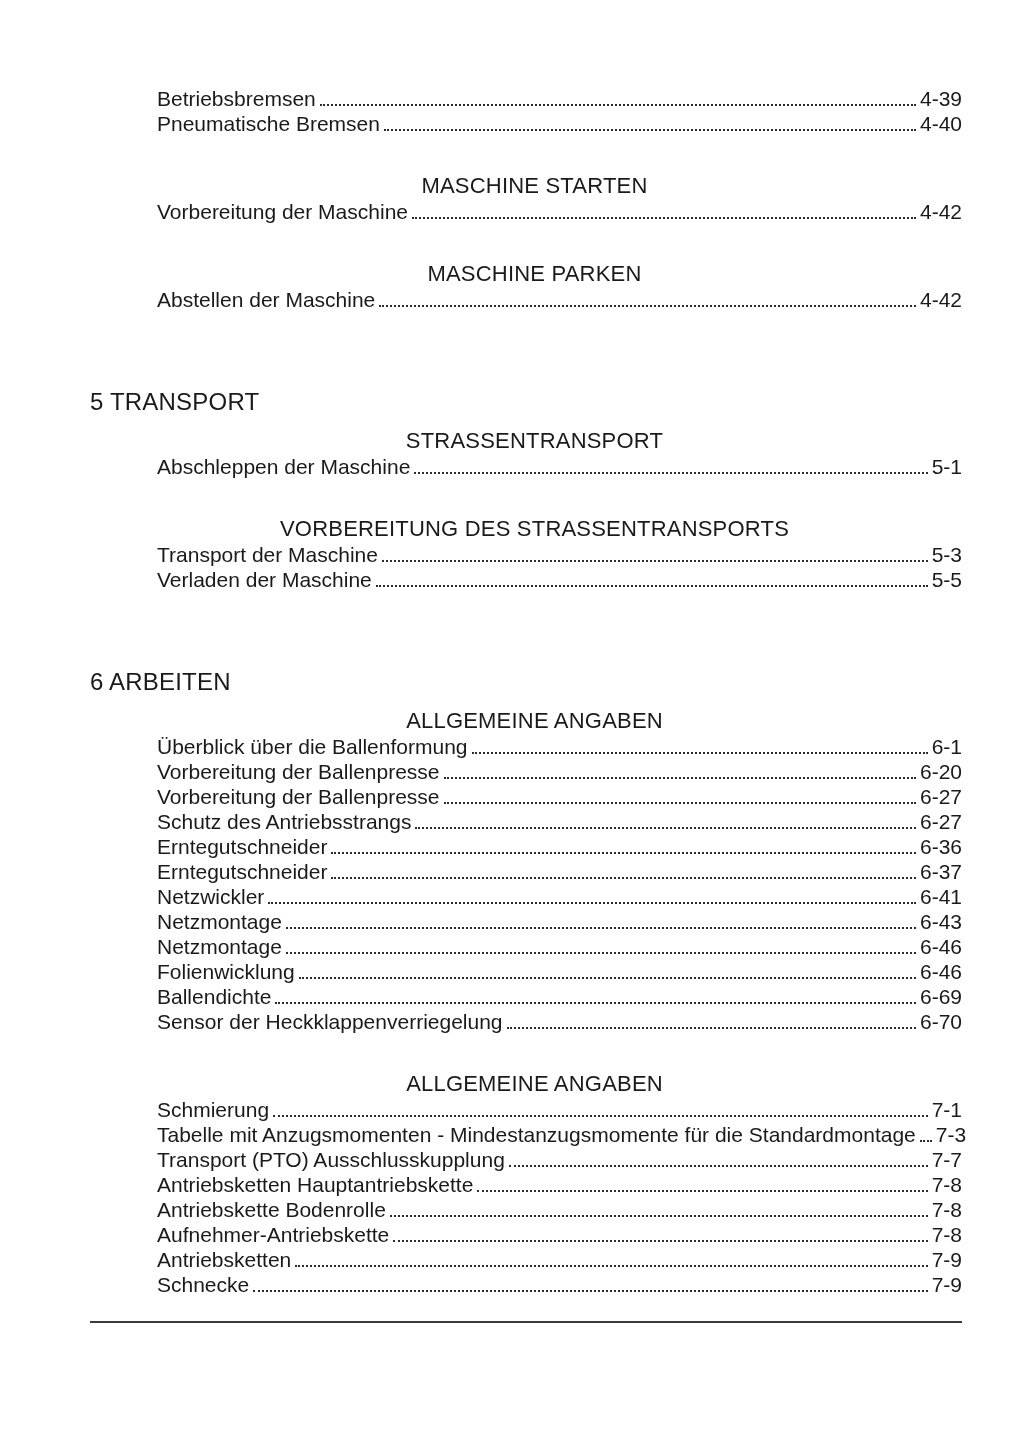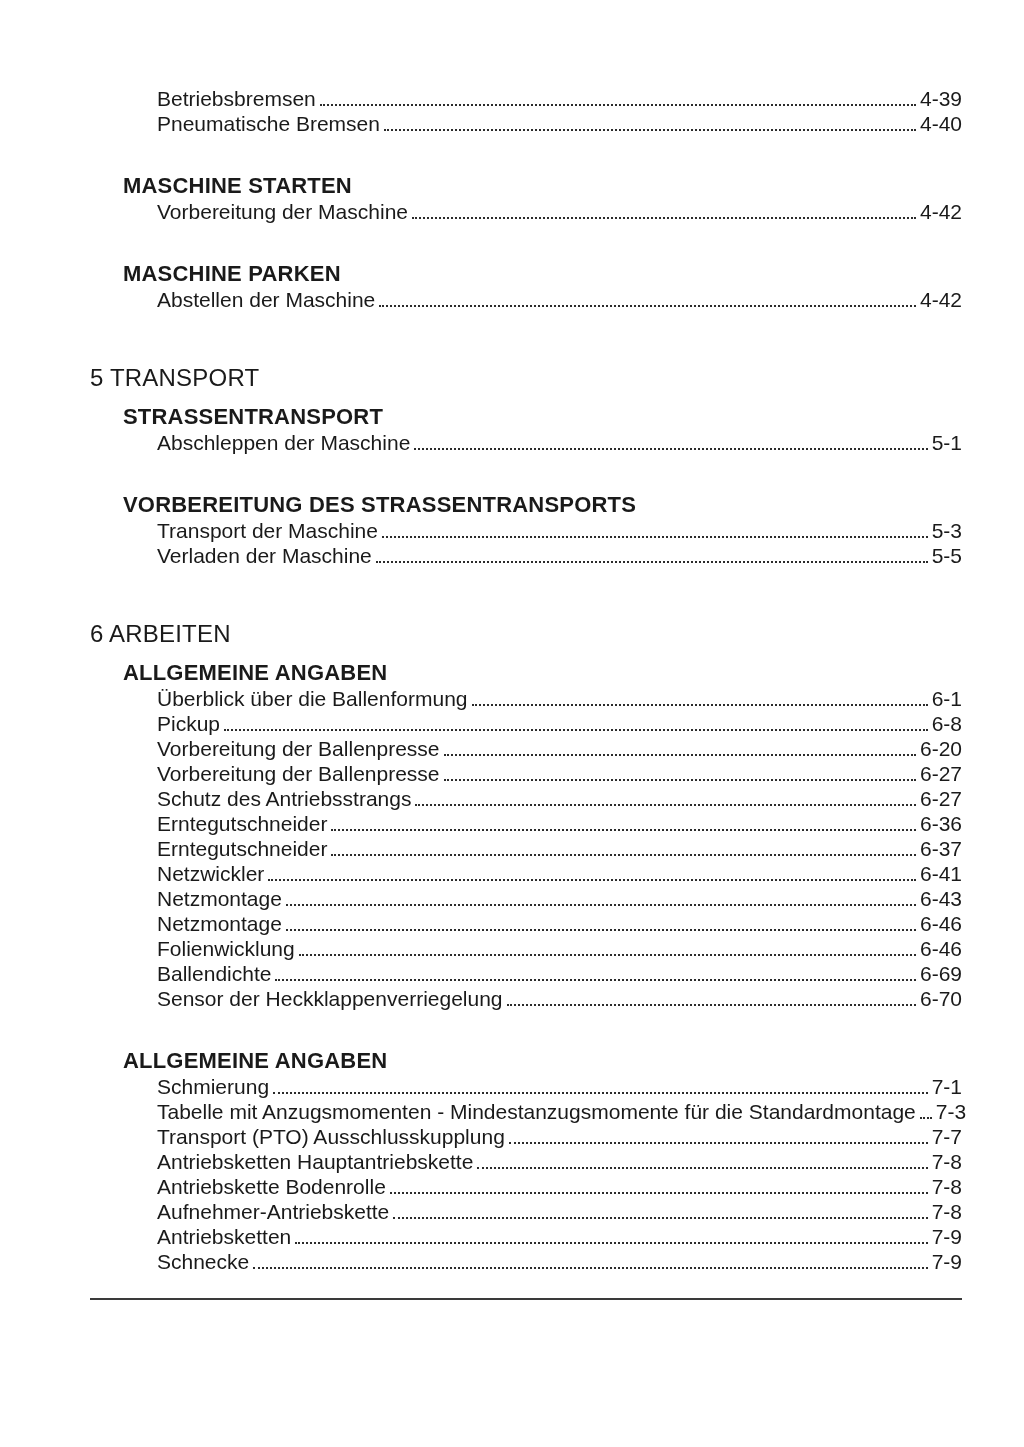--- a/index.html
+++ b/index.html
@@ -20,31 +20,32 @@
     background: #ffffff;
     padding: 86px 62px 0 90px;
     overflow: hidden;
   }
   .toc { width: 100%; }
 
   .h1 {
     font-size: 24px;
     line-height: 28px;
     font-weight: 400;
-    margin-top: 52px;
+    margin-top: 76px;
     letter-spacing: 0.2px;
     white-space: nowrap;
   }
   .h2 {
     font-size: 22px;
     line-height: 26px;
-    font-weight: 700;
-    margin: 37px 0 0 33px;
+    font-weight: 400;
+    margin: 37px 0 0 17px;
     letter-spacing: 0.2px;
     white-space: nowrap;
+    text-align: center;
   }
   .h1 + .h2 { margin-top: 12px; }
 
   .entry {
     display: flex;
     align-items: flex-end;
     margin-left: 67px;
     font-size: 21px;
     line-height: 25px;
   }
@@ -110,25 +111,20 @@
         <span class="entry-page">5-5</span>
       </div>
       <div class="h1">6 ARBEITEN</div>
       <div class="h2">ALLGEMEINE ANGABEN</div>
       <div class="entry">
         <span class="entry-label">Überblick über die Ballenformung</span>
         <span class="leader"></span>
         <span class="entry-page">6-1</span>
       </div>
       <div class="entry">
-        <span class="entry-label">Pickup</span>
-        <span class="leader"></span>
-        <span class="entry-page">6-8</span>
-      </div>
-      <div class="entry">
         <span class="entry-label">Vorbereitung der Ballenpresse</span>
         <span class="leader"></span>
         <span class="entry-page">6-20</span>
       </div>
       <div class="entry">
         <span class="entry-label">Vorbereitung der Ballenpresse</span>
         <span class="leader"></span>
         <span class="entry-page">6-27</span>
       </div>
       <div class="entry">

